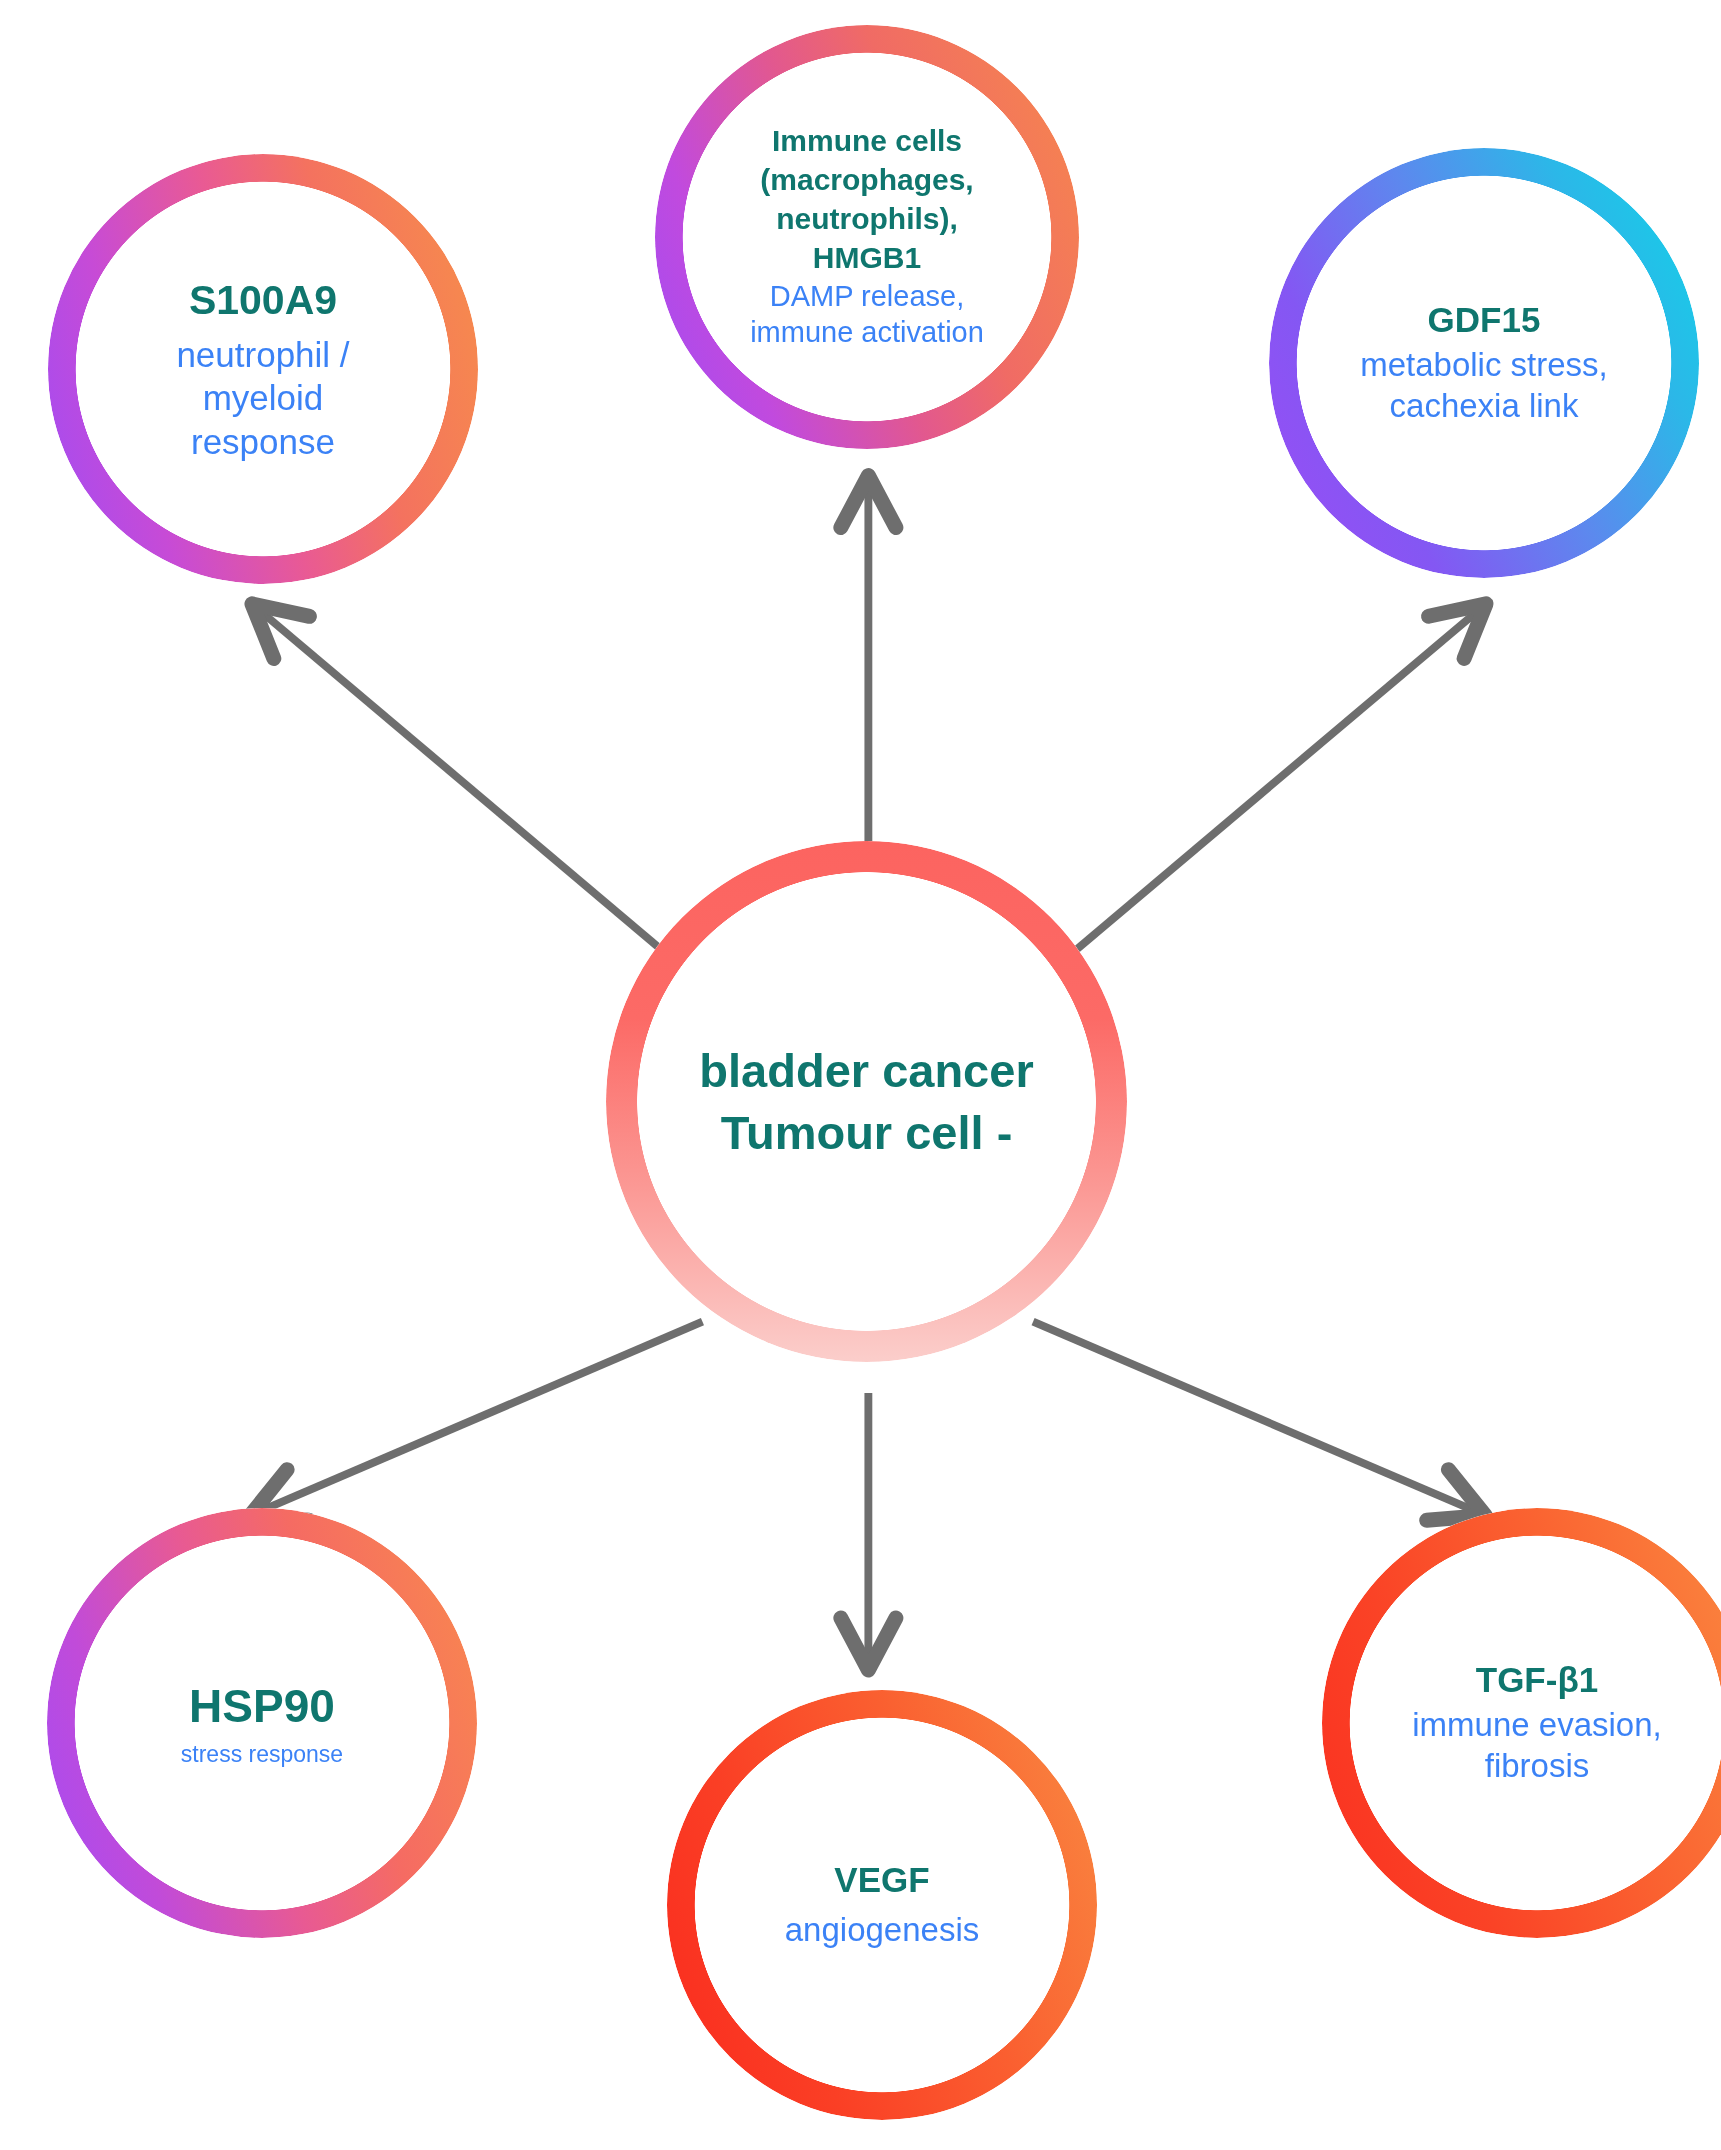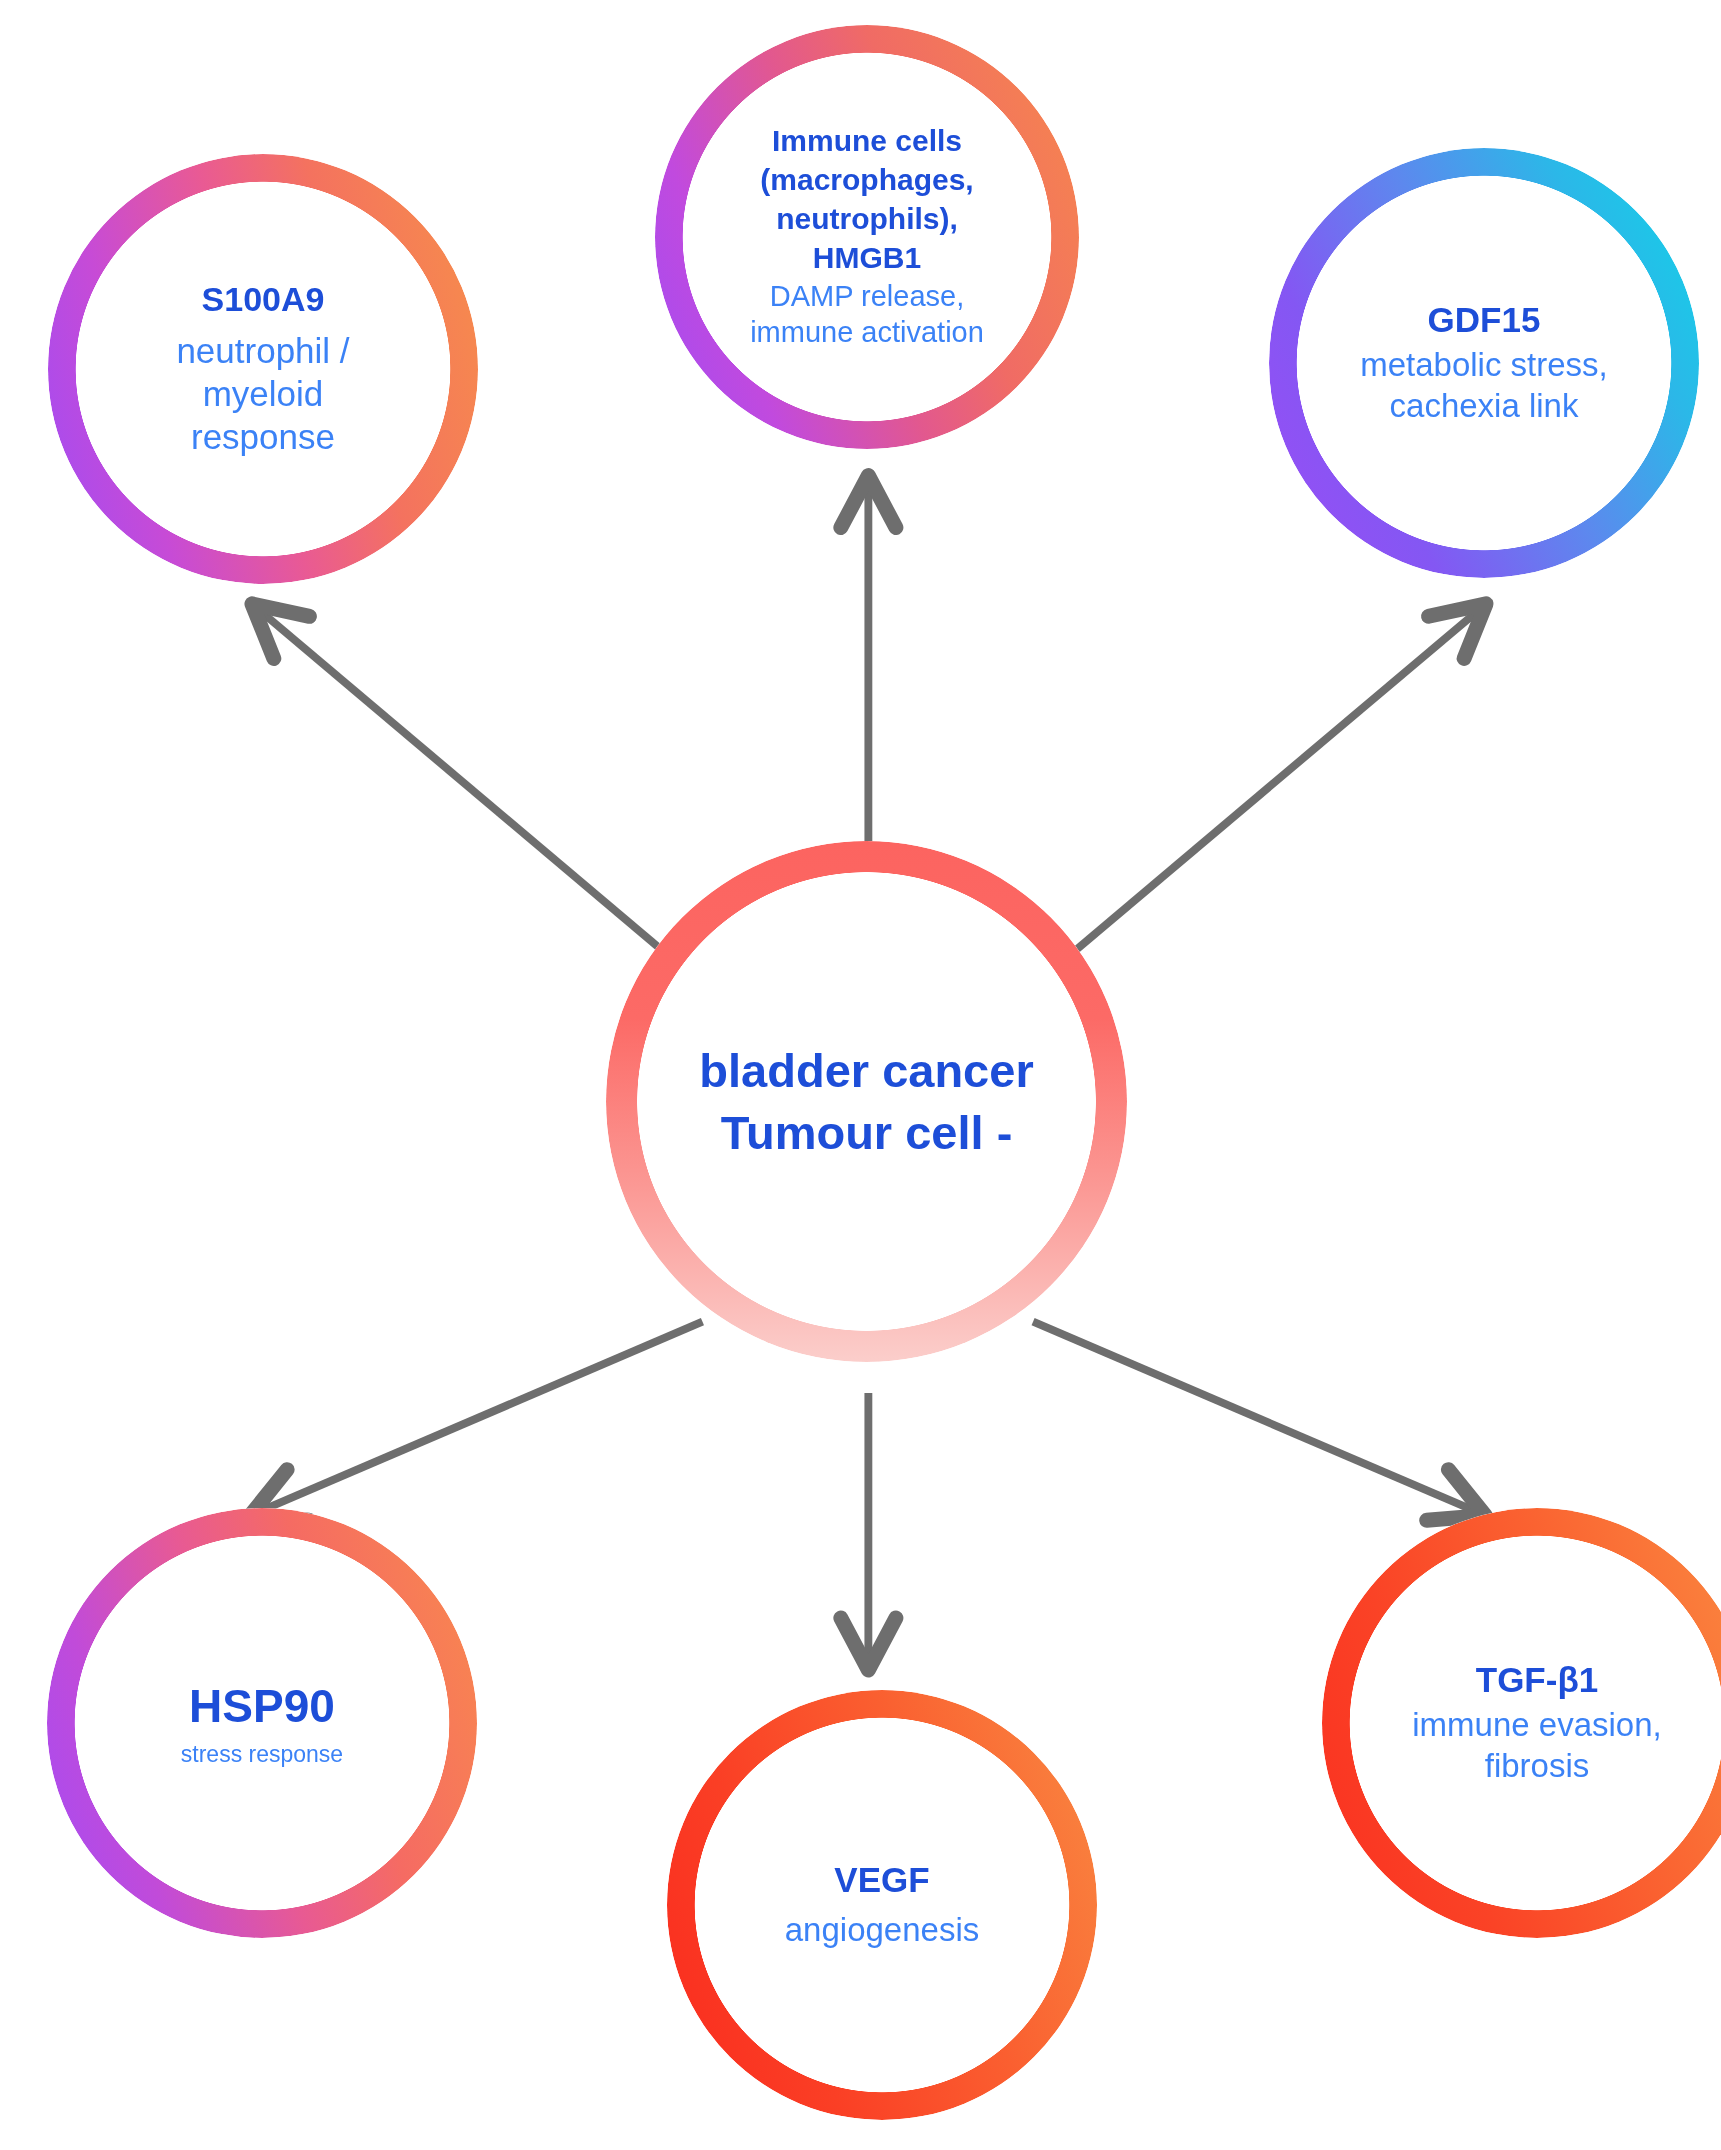--- a/index.html
+++ b/index.html
@@ -51,38 +51,38 @@
     position: relative;
     z-index: 2;
     width: 74%;
     display: flex;
     flex-direction: column;
     align-items: center;
     justify-content: center;
   }
   .node-title {
     font-weight: bold;
-    color: #1d4ed8;
+    color: #0f766e;
     line-height: 1.22;
   }
   .node-sub {
     color: #3b82f6;
     line-height: 1.24;
   }
 
   
   #node-s100a9      { left: 48px;   top: 154px;  width: 430px; height: 430px; --rw: 28px; }
   #node-immune      { left: 655px; top: 25.4px;   width: 424px; height: 424px; --rw: 28px; }
   #node-gdf15       { left: 1269px; top: 148px;  width: 430px; height: 430px; --rw: 28px; }
   #node-tumour      { left: 606px; top: 841px; width: 521px; height: 521px; --rw: 31.5px; }
   #node-hsp90       { left: 47px;   top: 1508px; width: 430px; height: 430px; --rw: 28px; }
   #node-vegf        { left: 667px; top: 1690px; width: 430px; height: 430px; --rw: 28px; }
   #node-tgfb1       { left: 1322px; top: 1508px; width: 430px; height: 430px; --rw: 28px; }
 
-  #node-s100a9 .node-title { font-size: 34px; margin-bottom: 8px; }
+  #node-s100a9 .node-title { font-size: 41px; margin-bottom: 8px; }
   #node-s100a9 .node-sub   { font-size: 35px; }
 
   #node-immune .node-title { font-size: 30px; margin-bottom: 2.4px; }
   #node-immune .node-sub   { font-size: 29px; }
 
   #node-gdf15 .node-title  { font-size: 35px; margin-bottom: 3.6px; }
   #node-gdf15 .node-sub    { font-size: 33px; }
 
   #node-tumour .node-title { font-size: 47px; line-height: 1.3; }
 

